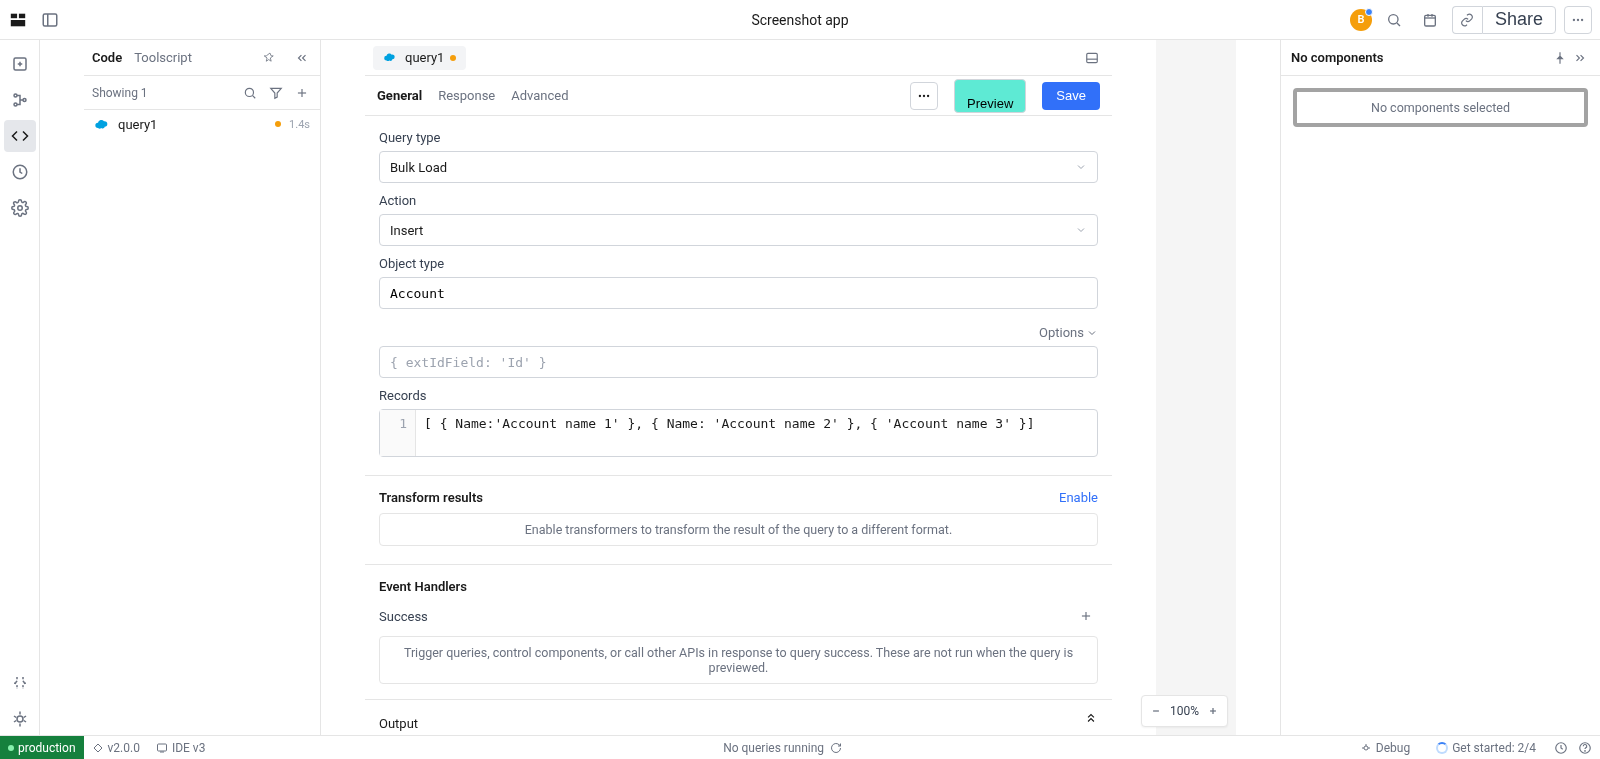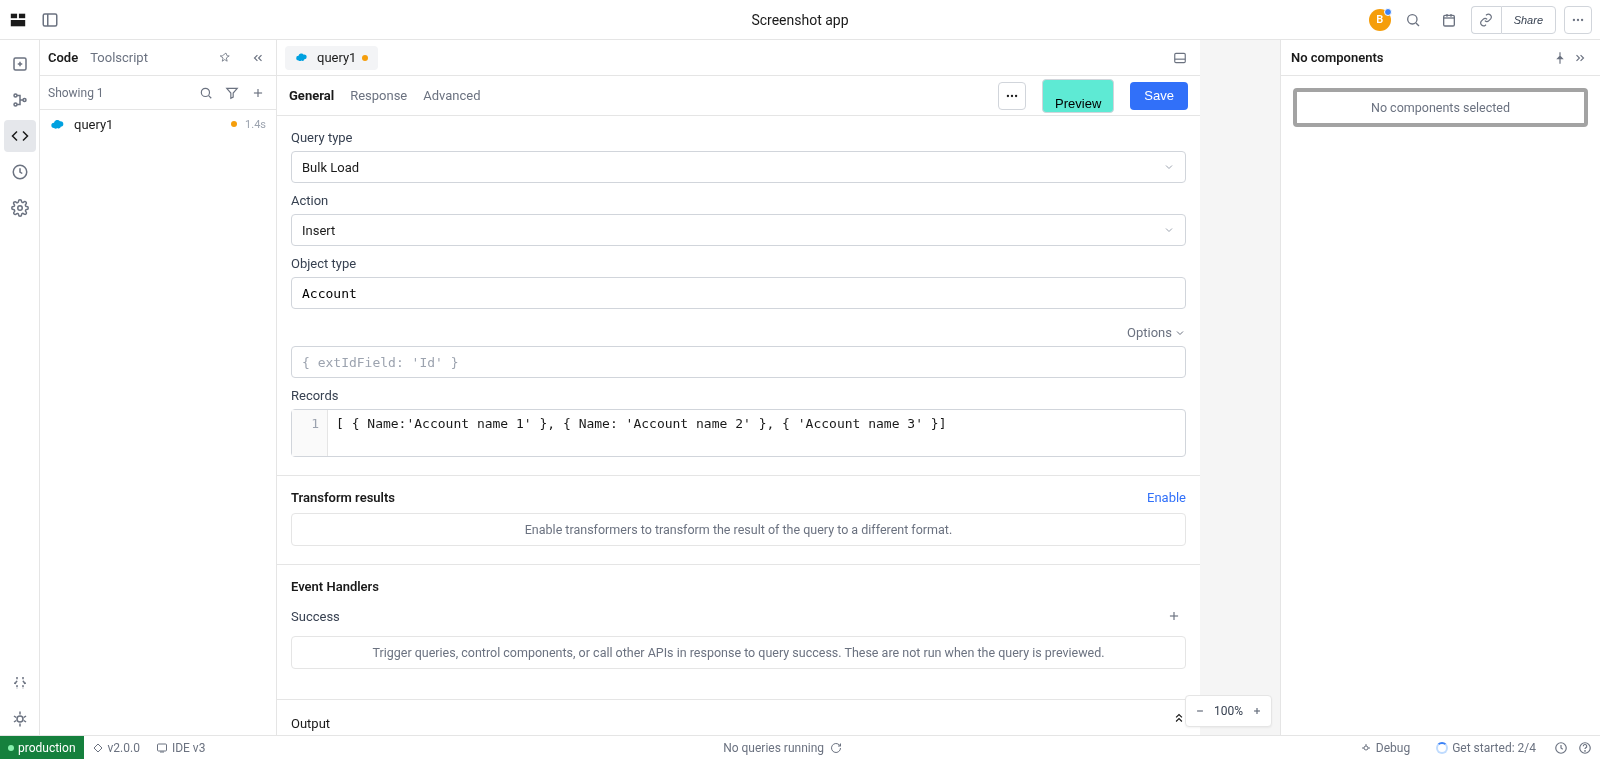--- a/index.html
+++ b/index.html
@@ -11,25 +11,25 @@
 .logo { width: 20px; height: 20px; display: flex; align-items: center; justify-content: center; }
 .logo svg { width: 18px; height: 18px; }
 .topbar-center { position: absolute; left: 50%; transform: translateX(-50%); font-weight: 400; font-size: 14px; }
 .topbar-right { margin-left: auto; display: flex; align-items: center; gap: 8px; }
 .avatar-badge { position: relative; }
 .avatar { width: 22px; height: 22px; border-radius: 50%; background: #f59e0b; color: #fff; display: flex; align-items: center; justify-content: center; font-size: 11px; font-weight: 600; }
 .presence-dot { position: absolute; top: -1px; right: -1px; width: 8px; height: 8px; border-radius: 50%; background: #3b82f6; border: 1.5px solid #fff; }
 .icon-btn { width: 28px; height: 28px; display: flex; align-items: center; justify-content: center; color: #6b7280; cursor: pointer; border-radius: 4px; }
 .share-group { display: flex; align-items: center; }
 .link-btn { width: 30px; height: 28px; border: 1px solid #d1d5db; border-right: none; border-radius: 4px 0 0 4px; display: flex; align-items: center; justify-content: center; color: #6b7280; cursor: pointer; }
-.share-btn { height: 28px; padding: 0 12px; border: 1px solid #d1d5db; border-radius: 0 4px 4px 0; background: #fff; cursor: pointer; font-size: 11px; color: #374151; font-style: italic; }
+.share-btn { height: 28px; padding: 0 12px; border: 1px solid #d1d5db; border-radius: 0 4px 4px 0; background: #fff; cursor: pointer; font-size: 18px; color: #374151; }
 .more-btn { width: 28px; height: 28px; border: 1px solid #d1d5db; border-radius: 4px; display: flex; align-items: center; justify-content: center; color: #6b7280; cursor: pointer; }
 
 
-.body { position: absolute; top: 40px; left: 0; right: 0; bottom: 24px; display: flex; }
+.body { position: absolute; top: 40px; left: 0; right: 0; bottom: 24px; display: flex; gap: 44px; }
 
 
 .rail { width: 40px; border-right: 1px solid #e5e5e5; display: flex; flex-direction: column; align-items: center; padding-top: 8px; gap: 4px; }
 .rail .icon-btn { width: 32px; height: 32px; }
 .rail .icon-btn.active { background: #e5e7eb; color: #1a1a1a; }
 .rail-spacer { flex: 1; }
 
 
 .code-panel { width: 237px; border-right: 1px solid #e5e5e5; display: flex; flex-direction: column; }
 .code-panel-header { display: flex; align-items: center; padding: 0 8px; height: 36px; border-bottom: 1px solid #e5e5e5; gap: 12px; font-size: 13px; }

